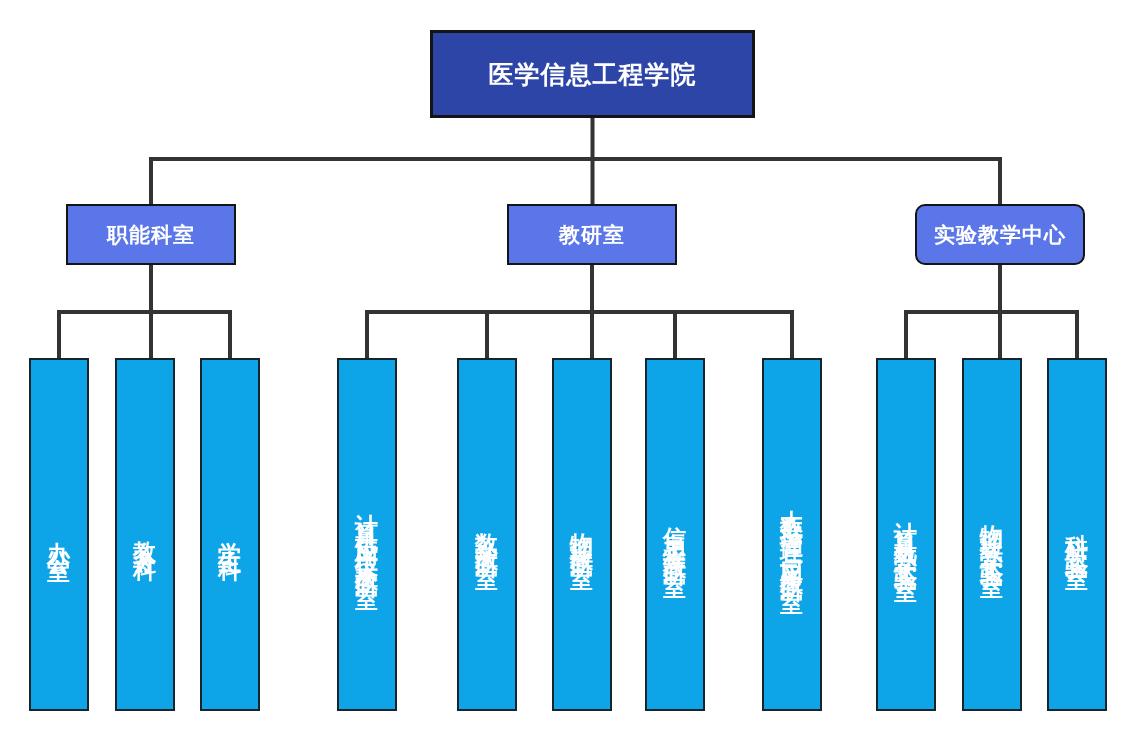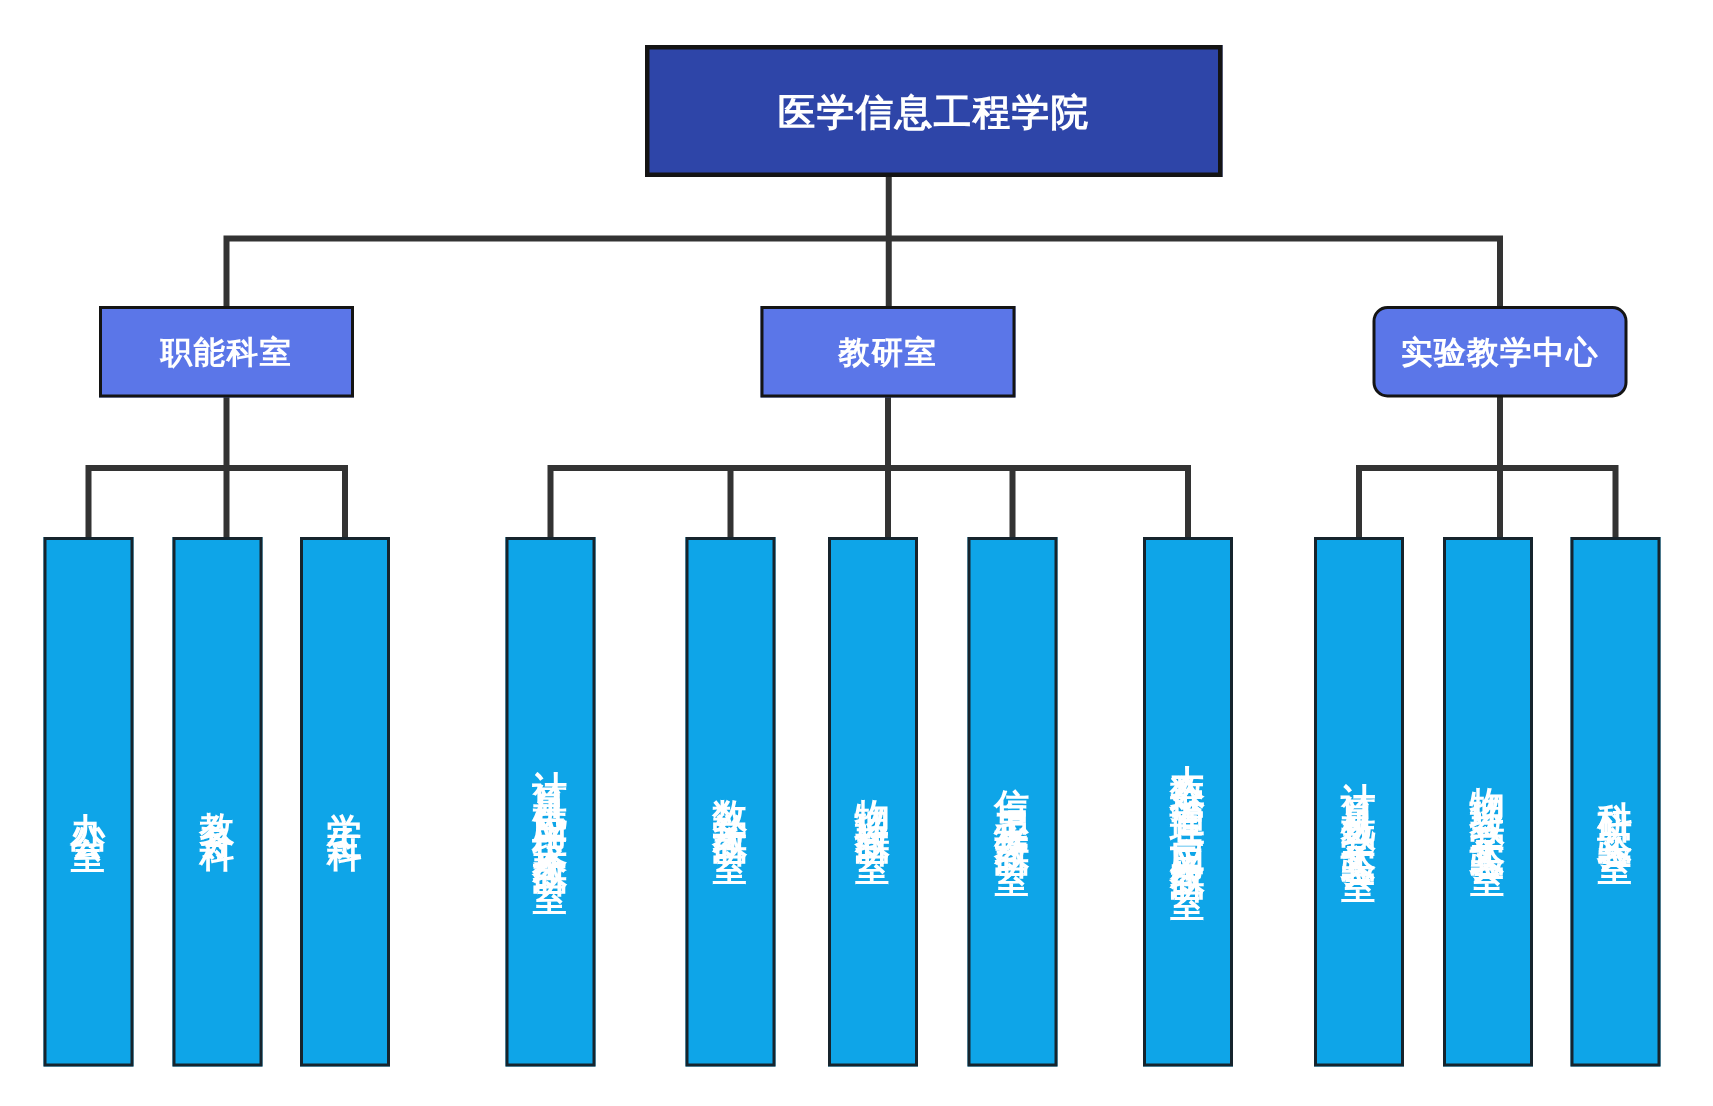--- a/index.html
+++ b/index.html
@@ -34,21 +34,21 @@
     stroke-linecap: square;
   }
   .node {
     position: absolute;
     display: flex; align-items: center; justify-content: center;
     color: var(--node-text);
     font-weight: bold;
     text-align: center;
   }
   .node-root {
-    left: 430px; top: 30px; width: 385px; height: 88px;
+    left: 430px; top: 30px; width: 325px; height: 88px;
     background: var(--root-bg);
     border: 3px solid var(--node-border);
     font-size: 25px;
     letter-spacing: 1px;
   }
   .node-branch {
     top: 204px; width: 170px; height: 61px;
     background: var(--branch-bg);
     border: 2px solid var(--node-border);
     font-size: 21px;

